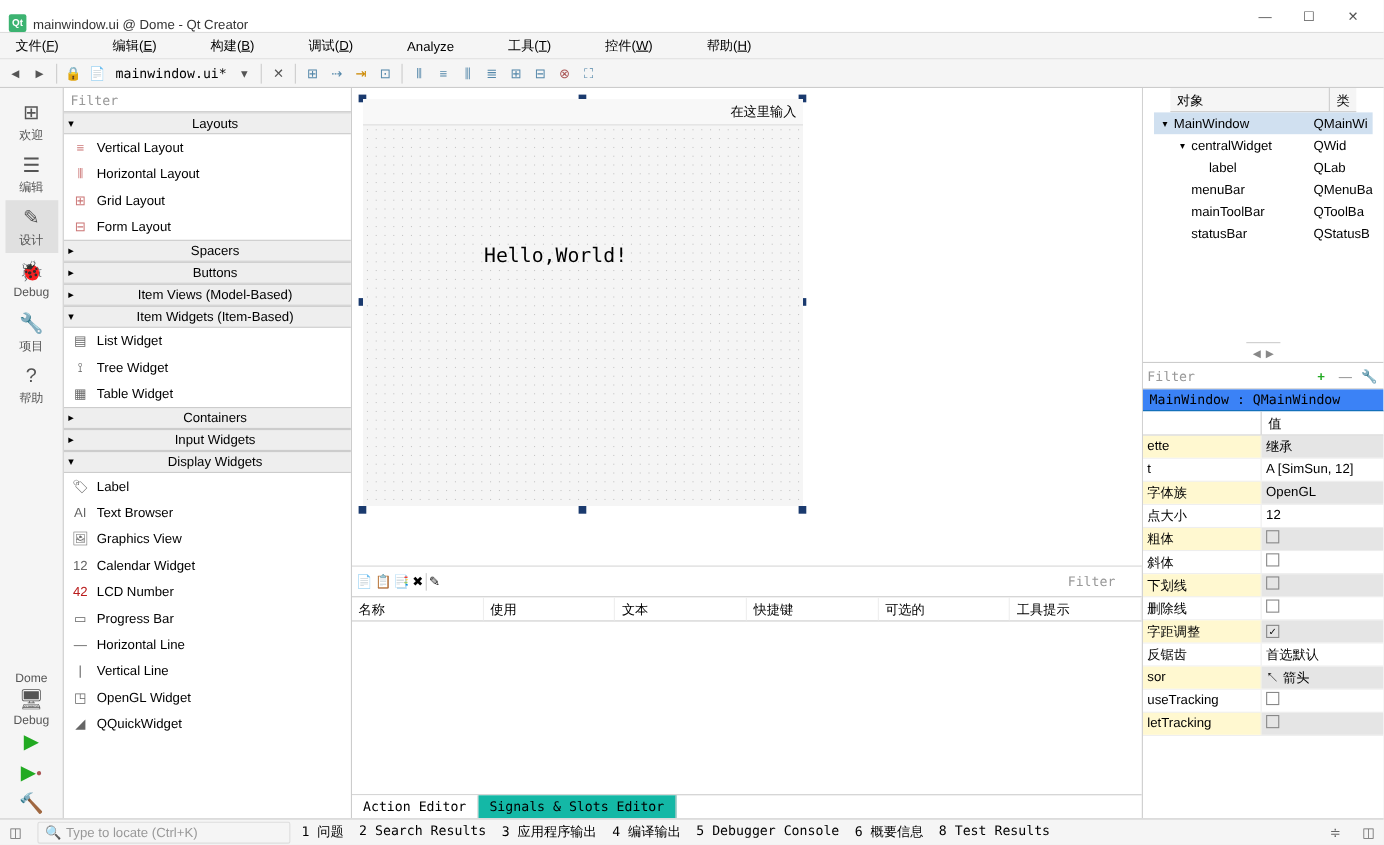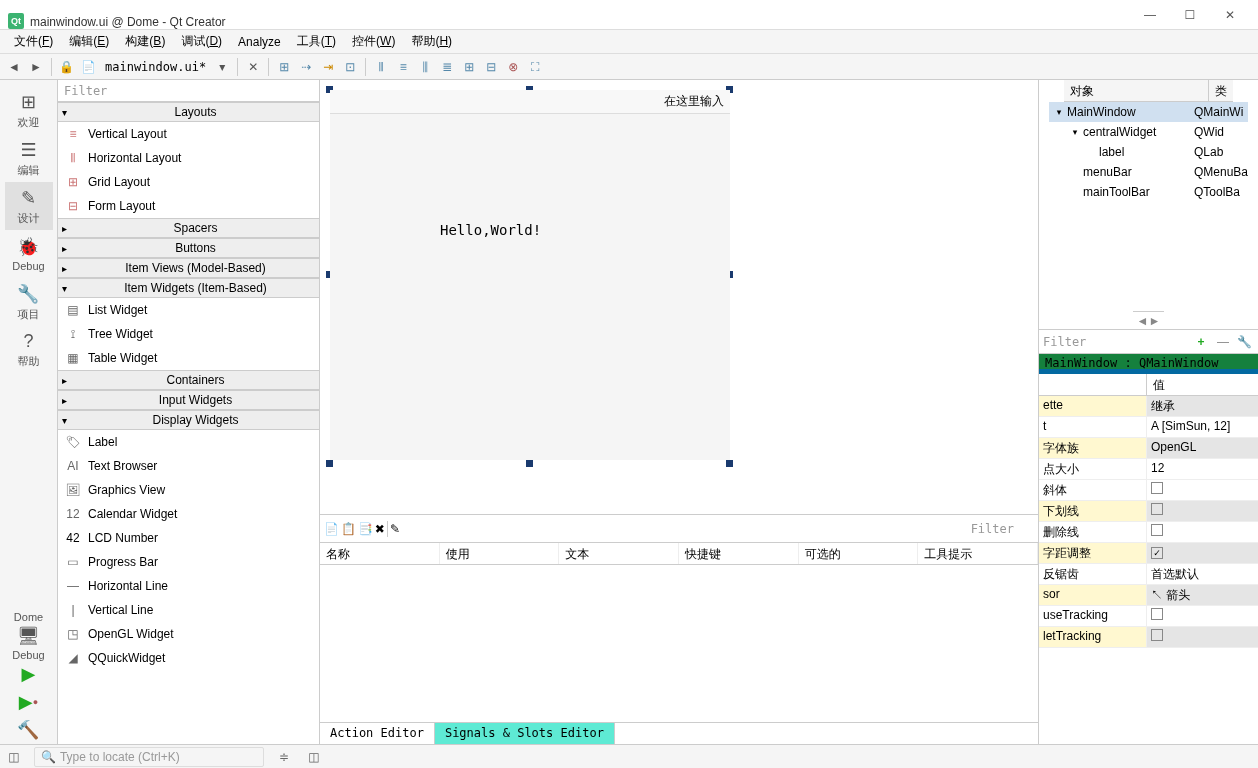--- a/index.html
+++ b/index.html
@@ -1,21 +1,21 @@
 <!DOCTYPE html>
 <html><head>
 <meta charset="utf-8">
 <style>
 * { box-sizing: border-box; margin: 0; padding: 0; font-family: "Microsoft YaHei", "SimSun", sans-serif; font-size: 12px; }
 body { background: #f0f0f0; width: 1258px; height: 768px; overflow: hidden; display: flex; flex-direction: column; }
 .titlebar { height: 30px; background: #fff; display: flex; align-items: flex-end; padding: 0 8px; border-bottom: 1px solid #ddd; }
 .titlebar .app-icon { width: 16px; height: 16px; background: #3cb371; border-radius: 2px; margin-right: 6px; display: inline-flex; align-items: center; justify-content: center; color: #fff; font-size: 9px; font-weight: bold; }
 .titlebar .title { flex: 1; color: #333; }
 .titlebar .win-btn { width: 40px; height: 28px; display: flex; align-items: center; justify-content: center; color: #555; cursor: pointer; }
-.menubar { height: 24px; background: #f5f5f5; display: flex; align-items: center; padding: 0 6px; border-bottom: 1px solid #ddd; }
+.menubar { height: 24px; background: #f5f5f5; display: flex; align-items: center; padding: 0 6px; border-bottom: 1px solid #ddd; gap: 33px; }
 .menubar .item { padding: 2px 8px; cursor: pointer; }
 .menubar .item u { text-decoration: underline; }
 .toolbar { height: 26px; background: #f5f5f5; display: flex; align-items: center; padding: 0 4px; border-bottom: 1px solid #ccc; gap: 2px; }
 .toolbar .sep { width: 1px; height: 18px; background: #ccc; margin: 0 3px; }
 .toolbar .btn { width: 20px; height: 20px; display: flex; align-items: center; justify-content: center; cursor: pointer; color: #555; }
 .toolbar .file-label { font-family: monospace; padding: 0 4px; }
 .main { flex: 1; display: flex; overflow: hidden; }
 .leftbar { width: 58px; background: #f5f5f5; border-right: 1px solid #ccc; display: flex; flex-direction: column; align-items: center; padding-top: 6px; }
 .leftbar .mode { width: 48px; height: 48px; display: flex; flex-direction: column; align-items: center; justify-content: center; cursor: pointer; color: #555; gap: 2px; }
 .leftbar .mode.active { background: #e0e0e0; }
@@ -30,47 +30,47 @@
 .wb-cat { height: 20px; background: #eee; border: 1px solid #ccc; border-left: none; border-right: none; display: flex; align-items: center; padding: 0 4px; cursor: pointer; position: relative; }
 .wb-cat .chev { width: 14px; font-size: 10px; }
 .wb-cat .lbl { flex: 1; text-align: center; }
 .wb-item { height: 24px; display: flex; align-items: center; padding: 0 6px; gap: 6px; cursor: pointer; }
 .wb-item .icn { width: 18px; height: 18px; display: flex; align-items: center; justify-content: center; font-size: 12px; }
 .canvas-area { flex: 1; display: flex; flex-direction: column; background: #fff; }
 .canvas { flex: 1; background: #fff; position: relative; overflow: hidden; }
 .form-handle { position: absolute; width: 7px; height: 7px; background: #1a3a6e; }
 .form { position: absolute; left: 10px; top: 10px; width: 400px; height: 370px; background: #f5f5f5; background-image: radial-gradient(circle, #bbb 0.5px, transparent 0.5px); background-size: 8px 8px; }
 .form .menustrip { height: 24px; background: #f8f8f8; border-bottom: 1px solid #ddd; display: flex; align-items: center; padding: 0 6px; justify-content: flex-end; }
-.form .label { position: absolute; left: 110px; top: 132px; font-family: "SimSun", monospace; font-size: 14px; }
+.form .label { position: absolute; left: 110px; top: 132px; font-family: "SimSun", monospace; font-size: 18px; }
 .action-editor { height: 230px; border-top: 1px solid #ccc; background: #fff; display: flex; flex-direction: column; }
 .ae-toolbar { height: 28px; border-bottom: 1px solid #ccc; display: flex; align-items: center; padding: 0 4px; gap: 2px; }
 .ae-toolbar .filter { margin-left: auto; color: #999; font-family: monospace; padding-right: 20px; }
 .ae-header { height: 22px; border-bottom: 1px solid #ccc; display: flex; }
 .ae-header .col { flex: 1; padding: 3px 6px; border-right: 1px solid #eee; }
 .ae-body { flex: 1; }
 .ae-tabs { height: 22px; display: flex; border-top: 1px solid #ccc; }
-.ae-tab { padding: 3px 10px; border-right: 1px solid #ccc; font-family: monospace; cursor: pointer; background: #5eead4; }
+.ae-tab { padding: 3px 10px; border-right: 1px solid #ccc; font-family: monospace; cursor: pointer; background: #14b8a6; }
 .ae-tab.active { background: #fff; }
 .rightpanel { width: 220px; background: #fff; border-left: 1px solid #ccc; display: flex; flex-direction: column; }
 .obj-inspector { height: 250px; border-bottom: 1px solid #ccc; display: flex; flex-direction: column; align-items: center; }
 .oi-header { height: 22px; display: flex; border-bottom: 1px solid #ccc; background: #f5f5f5; }
 .oi-header .col { padding: 3px 6px; }
 .oi-header .col:first-child { width: 145px; border-right: 1px solid #ccc; }
 .oi-tree { flex: 1; overflow: auto; }
 .oi-row { height: 20px; display: flex; align-items: center; cursor: pointer; }
 .oi-row.sel { background: #d0e0f0; }
 .oi-row .name { width: 145px; display: flex; align-items: center; gap: 2px; overflow: hidden; white-space: nowrap; }
 .oi-row .cls { flex: 1; overflow: hidden; white-space: nowrap; }
 .oi-row .chv { width: 12px; text-align: center; font-size: 9px; }
 .oi-scroll { height: 18px; border-top: 1px solid #ccc; display: flex; align-items: center; justify-content: space-between; padding: 0 4px; color: #888; }
 .prop-editor { flex: 1; display: flex; flex-direction: column; overflow: hidden; }
 .pe-toolbar { height: 24px; border-bottom: 1px solid #ccc; display: flex; align-items: center; padding: 0 4px; gap: 4px; }
 .pe-toolbar .filter { flex: 1; color: #999; font-family: monospace; }
 .pe-toolbar .btn { width: 18px; height: 18px; cursor: pointer; display: flex; align-items: center; justify-content: center; }
-.pe-path { height: 20px; border-bottom: 5px solid #0369a1; padding: 2px 6px; font-family: monospace; background: #15803d; }
+.pe-path { height: 20px; border-bottom: 1px solid #0369a1; padding: 2px 6px; font-family: monospace; background: #3b82f6; }
 .pe-header { height: 22px; display: flex; border-bottom: 1px solid #ccc; background: #fff; }
 .pe-header .col { padding: 3px 6px; }
 .pe-header .col:first-child { width: 108px; border-right: 1px solid #ccc; }
 .pe-rows { flex: 1; overflow-y: auto; }
 .pe-row { height: 21px; display: flex; border-bottom: 1px solid #eee; }
 .pe-row .k { width: 108px; padding: 2px 4px; border-right: 1px solid #eee; overflow: hidden; white-space: nowrap; }
 .pe-row .v { flex: 1; padding: 2px 4px; overflow: hidden; white-space: nowrap; }
 .pe-row.y .k { background: #fff8d0; }
 .pe-row.y .v { background: #e5e5e5; }
 .pe-row .cb { width: 12px; height: 12px; border: 1px solid #888; display: inline-block; text-align: center; line-height: 10px; font-size: 9px; }
@@ -240,21 +240,21 @@
           </div>
           <div class="wb-item">
             <span class="icn" style="color:#666">🖼</span>
             <span>Graphics View</span>
           </div>
           <div class="wb-item">
             <span class="icn" style="color:#666">12</span>
             <span>Calendar Widget</span>
           </div>
           <div class="wb-item">
-            <span class="icn" style="color:#000000">42</span>
+            <span class="icn" style="color:#b91c1c">42</span>
             <span>LCD Number</span>
           </div>
           <div class="wb-item">
             <span class="icn" style="color:#666">▭</span>
             <span>Progress Bar</span>
           </div>
           <div class="wb-item">
             <span class="icn" style="color:#666">—</span>
             <span>Horizontal Line</span>
           </div>
@@ -352,20 +352,27 @@
               </div>
               <div class="cls">QMenuBa</div>
             </div>
             <div class="oi-row">
               <div class="name" style="padding-left:20px">
                 <span class="chv"></span>
                 <span>mainToolBar</span>
               </div>
               <div class="cls">QToolBa</div>
             </div>
+            <div class="oi-row">
+              <div class="name" style="padding-left:20px">
+                <span class="chv"></span>
+                <span>statusBar</span>
+              </div>
+              <div class="cls">QStatusB</div>
+            </div>
           </div>
         <div class="oi-scroll">
             <span>◄</span>
             <span>►</span>
           </div>
       </div>
       <div class="prop-editor">
         <div class="pe-toolbar">
           <span class="filter">Filter</span>
           <span class="btn" style="color:#2a2;font-weight:bold">+</span>
@@ -387,20 +394,24 @@
               <div class="v">A  [SimSun, 12]</div>
             </div>
             <div class="pe-row y">
               <div class="k">字体族</div>
               <div class="v">OpenGL</div>
             </div>
             <div class="pe-row">
               <div class="k">点大小</div>
               <div class="v">12</div>
             </div>
+            <div class="pe-row y">
+              <div class="k">粗体</div>
+              <div class="v"><span class="cb"></span></div>
+            </div>
             <div class="pe-row">
               <div class="k">斜体</div>
               <div class="v"><span class="cb"></span></div>
             </div>
             <div class="pe-row y">
               <div class="k">下划线</div>
               <div class="v"><span class="cb"></span></div>
             </div>
             <div class="pe-row">
               <div class="k">删除线</div>
@@ -431,15 +442,24 @@
     </div>
   </div>
 </div>
 
 <div class="statusbar">
   <span class="sbtn">◫</span>
   <div class="locate">
     <span>🔍</span>
     <span>Type to locate (Ctrl+K)</span>
   </div>
+  <div id="sbitems" style="display:flex;gap:14px;flex:1">
+      <span class="item">1 问题</span>
+      <span class="item">2 Search Results</span>
+      <span class="item">3 应用程序输出</span>
+      <span class="item">4 编译输出</span>
+      <span class="item">5 Debugger Console</span>
+      <span class="item">6 概要信息</span>
+      <span class="item">8 Test Results</span>
+    </div>
   <span class="sbtn">≑</span>
   <span class="sbtn">◫</span>
 </div>
 
 </body></html>

